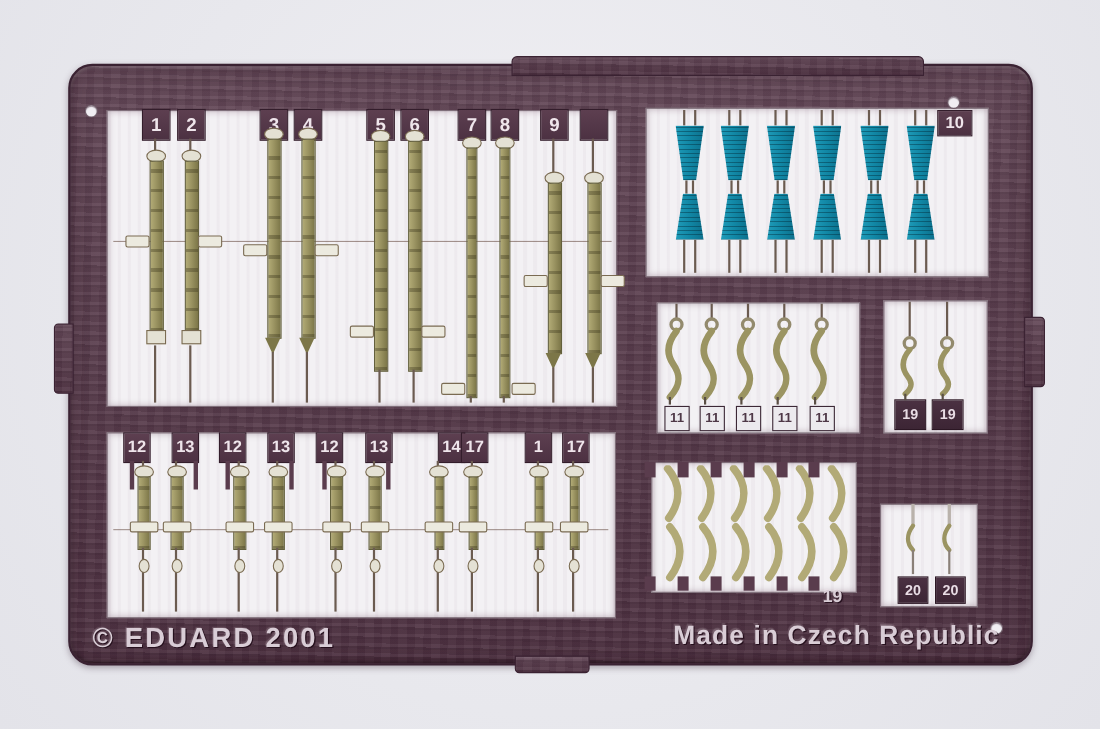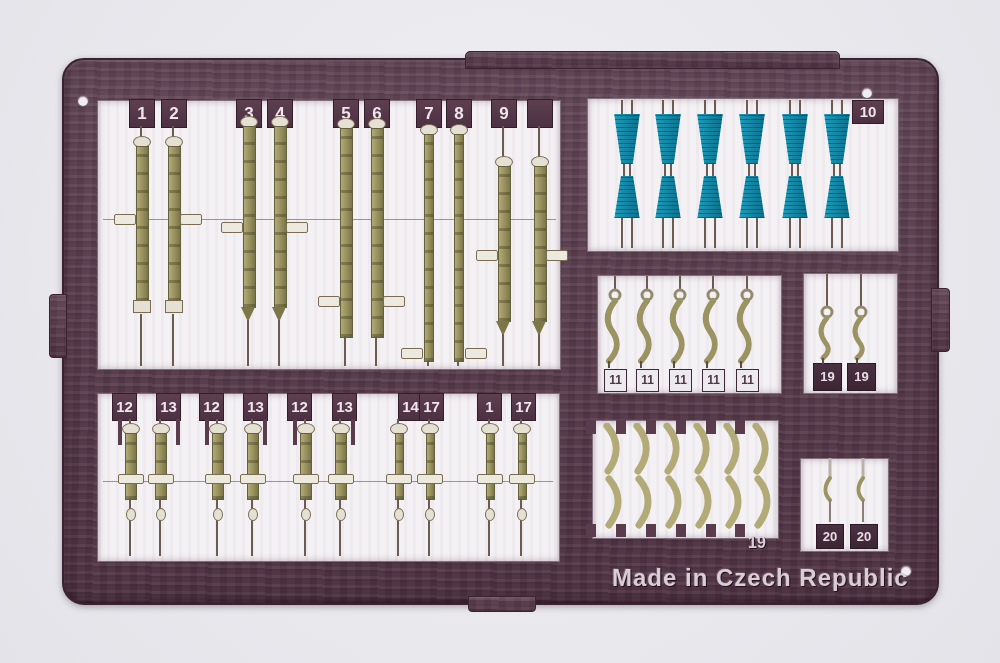--- a/index.html
+++ b/index.html
@@ -152,20 +152,21 @@
 
   <div class="abs stamp" style="left:748px;top:534px;font-size:16px">19</div>
 
   <div class="abs lab-dark" style="left:816px;top:524px;width:26px;height:23px;line-height:23px">20</div>
   <div class="abs lab-dark" style="left:850px;top:524px;width:26px;height:23px;line-height:23px">20</div>
 
   <div class="abs hole" style="left:77px;top:95px"></div>
   <div class="abs hole" style="left:861px;top:87px"></div>
   <div class="abs hole" style="left:900px;top:565px"></div>
 
+  <div id="copyright" class="abs stamp">© EDUARD 2001</div>
   <div id="made-in" class="abs stamp">Made in Czech Republic</div>
 <div class="abs" style="left: 103px; top: 219px; width: 453px; height: 1px; background: rgba(95, 65, 55, 0.55);"></div>
     <div class="abs" style="left: 103px; top: 481px; width: 450px; height: 1px; background: rgba(95, 65, 55, 0.55);"></div>
     <div class="abs" style="left: 140px; top: 126px; width: 2px; height: 11px; background: rgb(107, 91, 80);"></div>
     <div class="abs" style="left: 133px; top: 136px; width: 16px; height: 10px; background: rgb(228, 225, 212); border: 1px solid rgb(122, 107, 82); border-radius: 50%;"></div>
     <div class="abs" style="left: 136px; top: 146px; width: 11px; height: 154px; background: repeating-linear-gradient(0deg, rgba(55, 50, 25, 0.35) 0px, rgba(55, 50, 25, 0.35) 3px, rgba(255, 255, 255, 0) 3px, rgba(255, 255, 255, 0) 18px), linear-gradient(90deg, rgb(178, 171, 118), rgb(155, 148, 98) 45%, rgb(124, 118, 72)); border: 1px solid rgb(99, 96, 60);"></div>
     <div class="abs" style="left: 114px; top: 214px; width: 20px; height: 9px; background: rgb(236, 234, 223); border: 1px solid rgb(122, 107, 82); border-radius: 2px;"></div>
     <div class="abs" style="left: 133px; top: 300px; width: 16px; height: 11px; background: rgb(228, 225, 212); border: 1px solid rgb(122, 107, 82);"></div>
     <div class="abs" style="left: 140px; top: 314px; width: 2px; height: 52px; background: rgb(107, 91, 80);"></div>
     <div class="abs" style="left: 172px; top: 126px; width: 2px; height: 11px; background: rgb(107, 91, 80);"></div>

